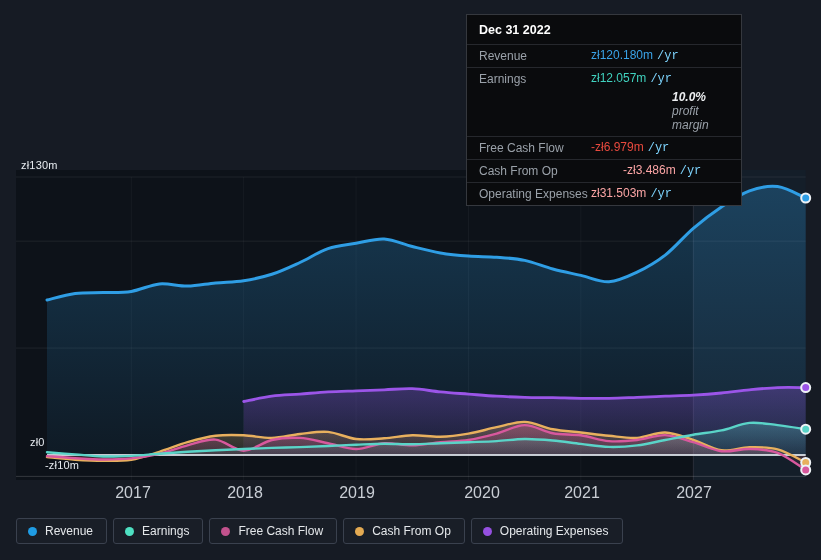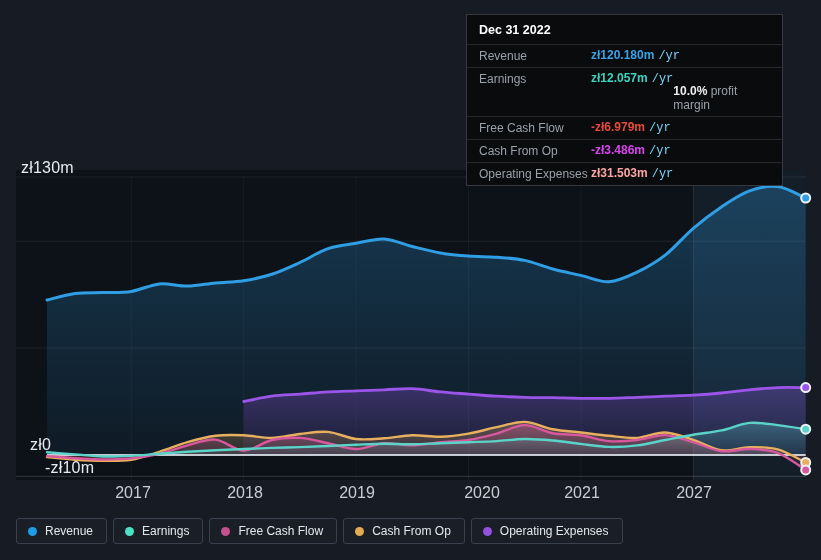--- a/index.html
+++ b/index.html
@@ -4,38 +4,38 @@
 <style>
   html,body{margin:0;padding:0;}
   body{
     width:821px;height:560px;position:relative;overflow:hidden;
     background:#161b24;
     font-family:"Liberation Sans",sans-serif;
   }
   #chart-svg{position:absolute;left:0;top:0;}
 
   
-  .ylab{position:absolute;font-size:16px;color:#e7ebf0;letter-spacing:.2px;}
+  .ylab{position:absolute;font-size:11px;color:#e7ebf0;letter-spacing:.2px;}
   #ylab-top{left:21px;top:159px;}
   #ylab-zero{left:30px;top:436px;}
   #ylab-neg{left:21px;top:459px;margin-left:24px;}
   .xlab{position:absolute;top:484px;width:44px;text-align:center;font-size:16px;color:#c9ced5;}
 
   
   .tooltip{
-    position:absolute;left:466px;top:14px;width:317px;box-sizing:border-box;
+    position:absolute;left:466px;top:14px;width:276px;box-sizing:border-box;
     background:#0a0b0d;border:1px solid #35383e;z-index:6;
   }
   .ttitle{padding:8px 12px 7px;font-size:12.5px;font-weight:bold;color:#ffffff;}
   .trow{border-top:1px solid #26282d;padding:3px 12px 4px;font-size:12px;display:flex;align-items:flex-start;}
   .tlabel{flex:0 0 112px;color:#9aa1a9;padding-top:1px;}
   .tcol{display:flex;flex-direction:row;}
-  .tval b{font-weight:bold;}
+  .tval b{font-weight:normal;}
   .tsuf{color:#7dd3fc;margin-left:4px;font-family:Liberation Mono, monospace;}
-  .tsub{color:#9aa1a9;margin-top:13px;}
+  .tsub{color:#9aa1a9;margin-top:19px;font-style:italic;}
   .tsub b{color:#eceef0;font-weight:bold;}
 
   
   .legend{position:absolute;left:16px;top:518px;display:flex;gap:6px;z-index:5;}
   .chip{
     display:flex;align-items:center;height:26px;box-sizing:border-box;
     border:1px solid #3a414e;border-radius:3px;padding:0 13px 0 11px;
     font-size:12px;color:#e4e7ea;background:rgba(255,255,255,0.015);cursor:pointer;
   }
   .dot{width:9px;height:9px;border-radius:50%;margin-right:8px;flex:0 0 9px;}
@@ -124,21 +124,21 @@
     </span>
   </div>
 
   <div class="trow">
     <span class="tlabel">Free Cash Flow</span>
     <span class="tval"><b style="color: rgb(232, 74, 62);">-zł6.979m</b><span class="tsuf">/yr</span></span>
   </div>
 
   <div class="trow">
     <span class="tlabel">Cash From Op</span>
-    <span class="tval"><b style="color: #d946ef;">-zł3.486m</b><span class="tsuf">/yr</span></span>
+    <span class="tval"><b style="color: #fca5a5; margin-left: 32px;">-zł3.486m</b><span class="tsuf">/yr</span></span>
   </div>
 
   <div class="trow">
     <span class="tlabel">Operating Expenses</span>
     <span class="tval"><b style="color: #fca5a5;">zł31.503m</b><span class="tsuf">/yr</span></span>
   </div>
 </div>
 
 <div class="legend">
   <div class="chip">

